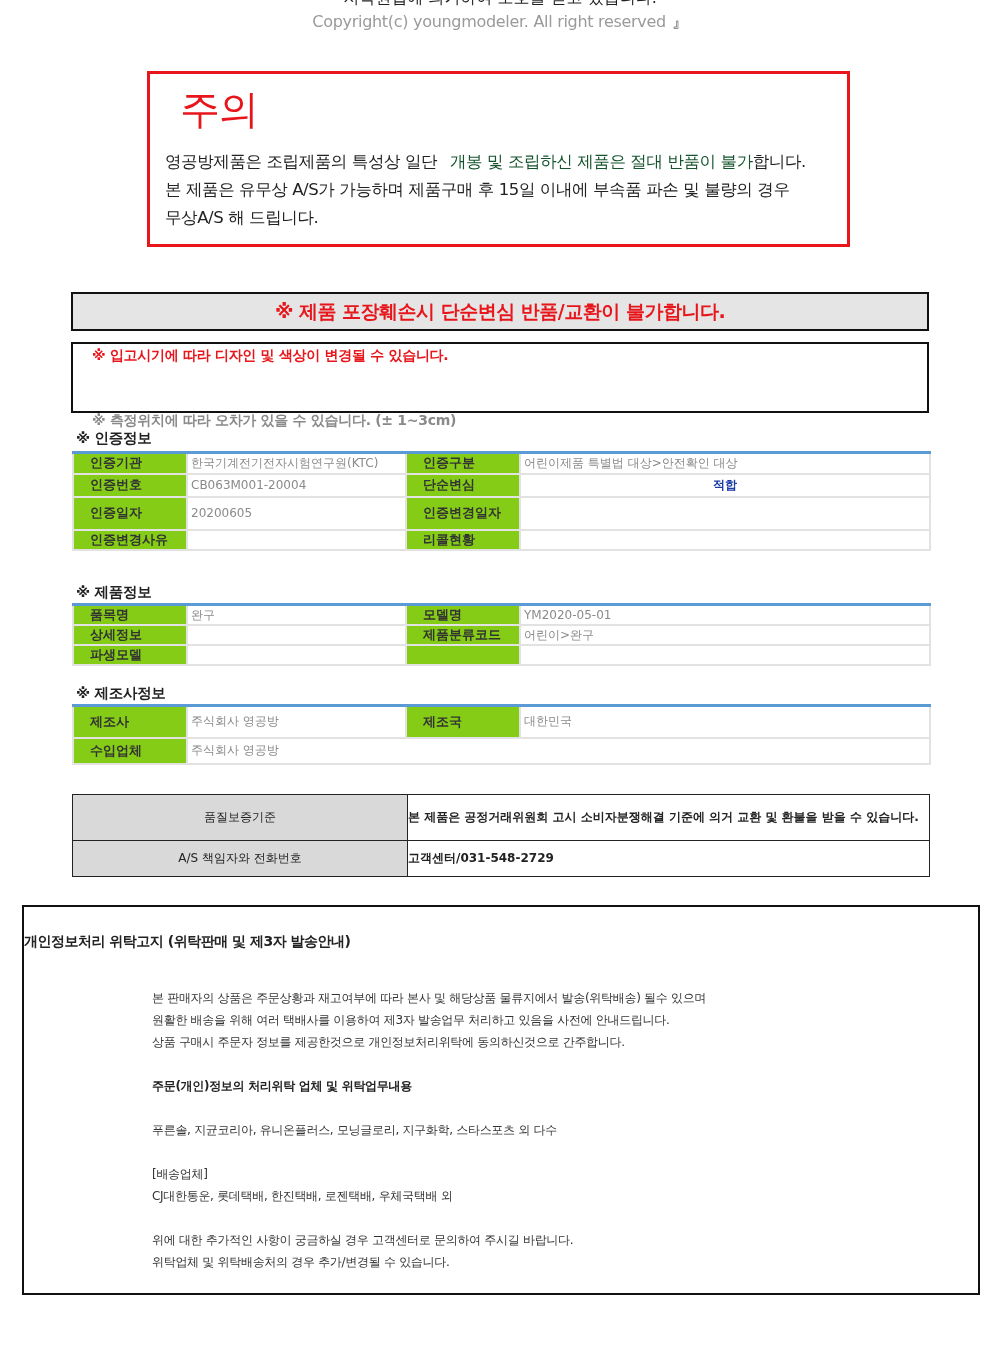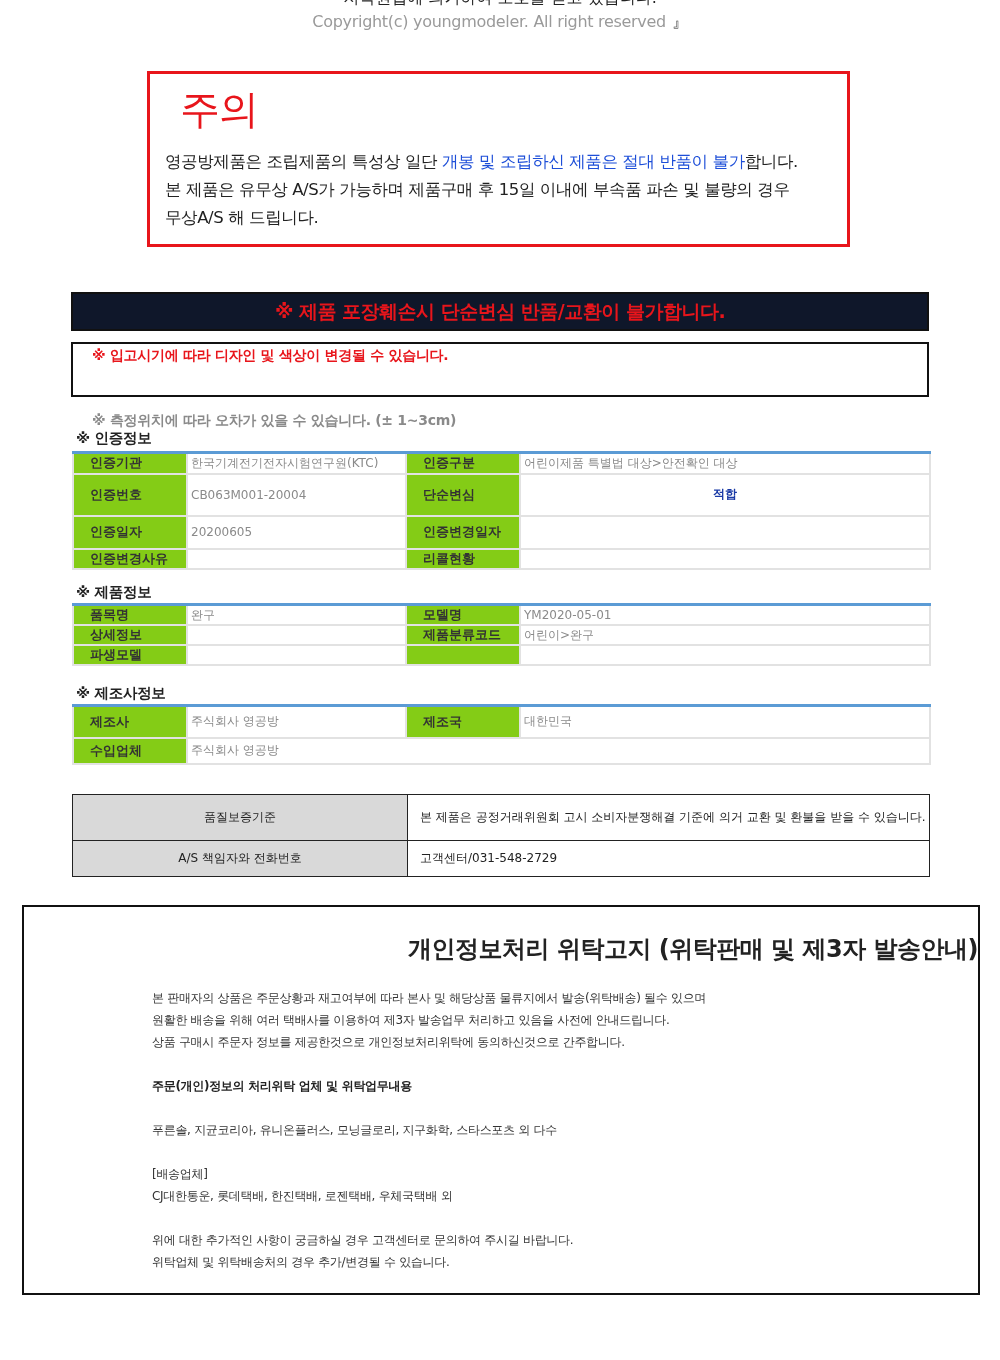--- a/index.html
+++ b/index.html
@@ -6,44 +6,44 @@
   html, body { width: 1000px; height: 1360px; background: #ffffff; overflow: hidden; }
   body { position: relative; font-family: "DejaVu Sans", "Liberation Sans", sans-serif; color: #222; }
 
   .top-cut { position: absolute; left: 0; top: -12px; width: 1000px; text-align: center; font-size: 16px; color: #222; }
   .copyright { position: absolute; left: 0; top: 12px; width: 1000px; text-align: center; font-size: 16px; color: #9a9a9a; letter-spacing: -0.3px; }
   .copyright .bracket { color: #222; margin-left: 6px; }
 
   .caution { position: absolute; left: 147px; top: 71px; width: 703px; height: 176px; border: 3px solid #e8151b; background: #fff; padding-left: 48px; }
   .caution-title { position: absolute; left: 30px; top: 8px; font-size: 40px; color: #e8151b; font-weight: normal; letter-spacing: -1px; }
   .caution-body { position: absolute; left: 15px; top: 74px; font-size: 16.5px; line-height: 28px; color: #222; white-space: nowrap; letter-spacing: -0.4px; }
-  .caution-body .red { color: #1d4ed8; }
+  .caution-body .red { color: #14532d; margin-left: 8px; }
 
-  .yellow-bar { position: absolute; left: 71px; top: 292px; width: 858px; height: 39px; background: #0f172a; border: 2px solid #111; text-align: center; font-size: 19px; font-weight: bold; color: #e8151b; line-height: 35px; letter-spacing: -0.5px; }
+  .yellow-bar { position: absolute; left: 71px; top: 292px; width: 858px; height: 39px; background: #e5e5e5; border: 2px solid #111; text-align: center; font-size: 19px; font-weight: bold; color: #e8151b; line-height: 35px; letter-spacing: -0.5px; }
 
-  .notes { position: absolute; left: 71px; top: 342px; width: 858px; height: 55px; border: 2px solid #111; padding: 1px 0 0 19px; }
+  .notes { position: absolute; left: 71px; top: 342px; width: 858px; height: 71px; border: 2px solid #111; padding: 1px 0 0 19px; }
   .notes div { font-size: 14px; line-height: 20.5px; font-weight: bold; letter-spacing: -0.3px; }
   .notes .n-red { color: #e8151b; }
   .notes .n-gray { color: #8a8a8a; margin-top: 44px; }
 
   .section-title { position: absolute; left: 76px; font-size: 14.5px; font-weight: bold; color: #222; letter-spacing: -0.3px; }
 
   .info-table { position: absolute; left: 72px; width: 857px; border-collapse: collapse; border-top: 3px solid #5b9bd5; table-layout: fixed; }
   .info-table td { border: 2px solid #e2e2e2; font-size: 12px; padding: 0 0 0 16px; vertical-align: middle; }
   .info-table td.label { background: #84cc16; font-weight: bold; color: #333; font-size: 13px; }
   .info-table td.value { background: #fff; color: #8a8a8a; padding-left: 3px; }
   .info-table td.value.center { text-align: center; color: #1a3aa6; font-weight: bold; padding-left: 0; }
 
   .qa-table { position: absolute; left: 72px; top: 794px; width: 857px; border-collapse: collapse; table-layout: fixed; }
   .qa-table td { border: 1px solid #222; font-size: 12px; color: #222; }
   .qa-table td.qa-label { background: #d9d9d9; text-align: center; }
-  .qa-table td.qa-value { background: #fff; padding-left: 12px; }
+  .qa-table td.qa-value { background: #fff; padding-left: 0; font-weight: bold; }
 
   .privacy { position: absolute; left: 22px; top: 905px; width: 958px; height: 390px; border: 2px solid #111; }
-  .privacy-title { position: absolute; left: 0; top: 26px; width: 954px; text-align: right; font-size: 24px; font-weight: bold; color: #222; letter-spacing: -0.5px; }
+  .privacy-title { position: absolute; left: 0; top: 26px; width: 954px; text-align: left; font-size: 14px; font-weight: bold; color: #222; letter-spacing: -0.5px; }
   .privacy-body { position: absolute; left: 128px; top: 80px; font-size: 12px; color: #333; line-height: 22px; white-space: nowrap; letter-spacing: -0.3px; }
   .privacy-body .bold { font-weight: bold; color: #222; }
   .privacy-body .gap { height: 22px; }
 </style>
 </head>
 <body>
 
 <div class="top-cut">저작권법에 의거하여 보호를 받고 있습니다.</div>
 <div class="copyright">
   <span>Copyright(c) youngmodeler. All right reserved</span><span class="bracket">』</span>
@@ -74,21 +74,21 @@
       <col style="width:114px">
       <col style="width:410px">
     </colgroup>
   <tbody>
       <tr style="height:21px">
     <td class="label">인증기관</td>
     <td class="value">한국기계전기전자시험연구원(KTC)</td>
     <td class="label">인증구분</td>
     <td class="value">어린이제품 특별법 대상&gt;안전확인 대상</td>
   </tr>
-  <tr style="height:42px">
+  <tr style="height:23px">
     <td class="label">인증번호</td>
     <td class="value">CB063M001-20004</td>
     <td class="label">단순변심</td>
     <td class="value center">적합</td>
   </tr>
   <tr style="height:33px">
     <td class="label">인증일자</td>
     <td class="value">20200605</td>
     <td class="label">인증변경일자</td>
     <td class="value"></td>

